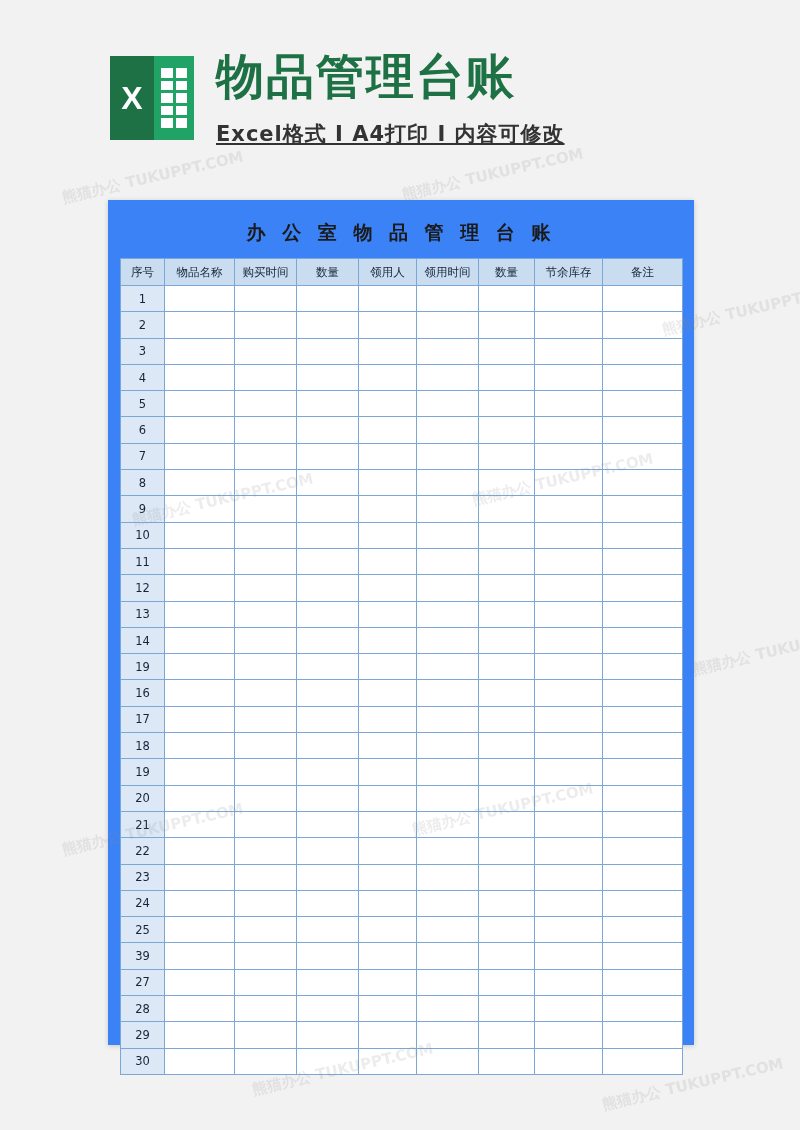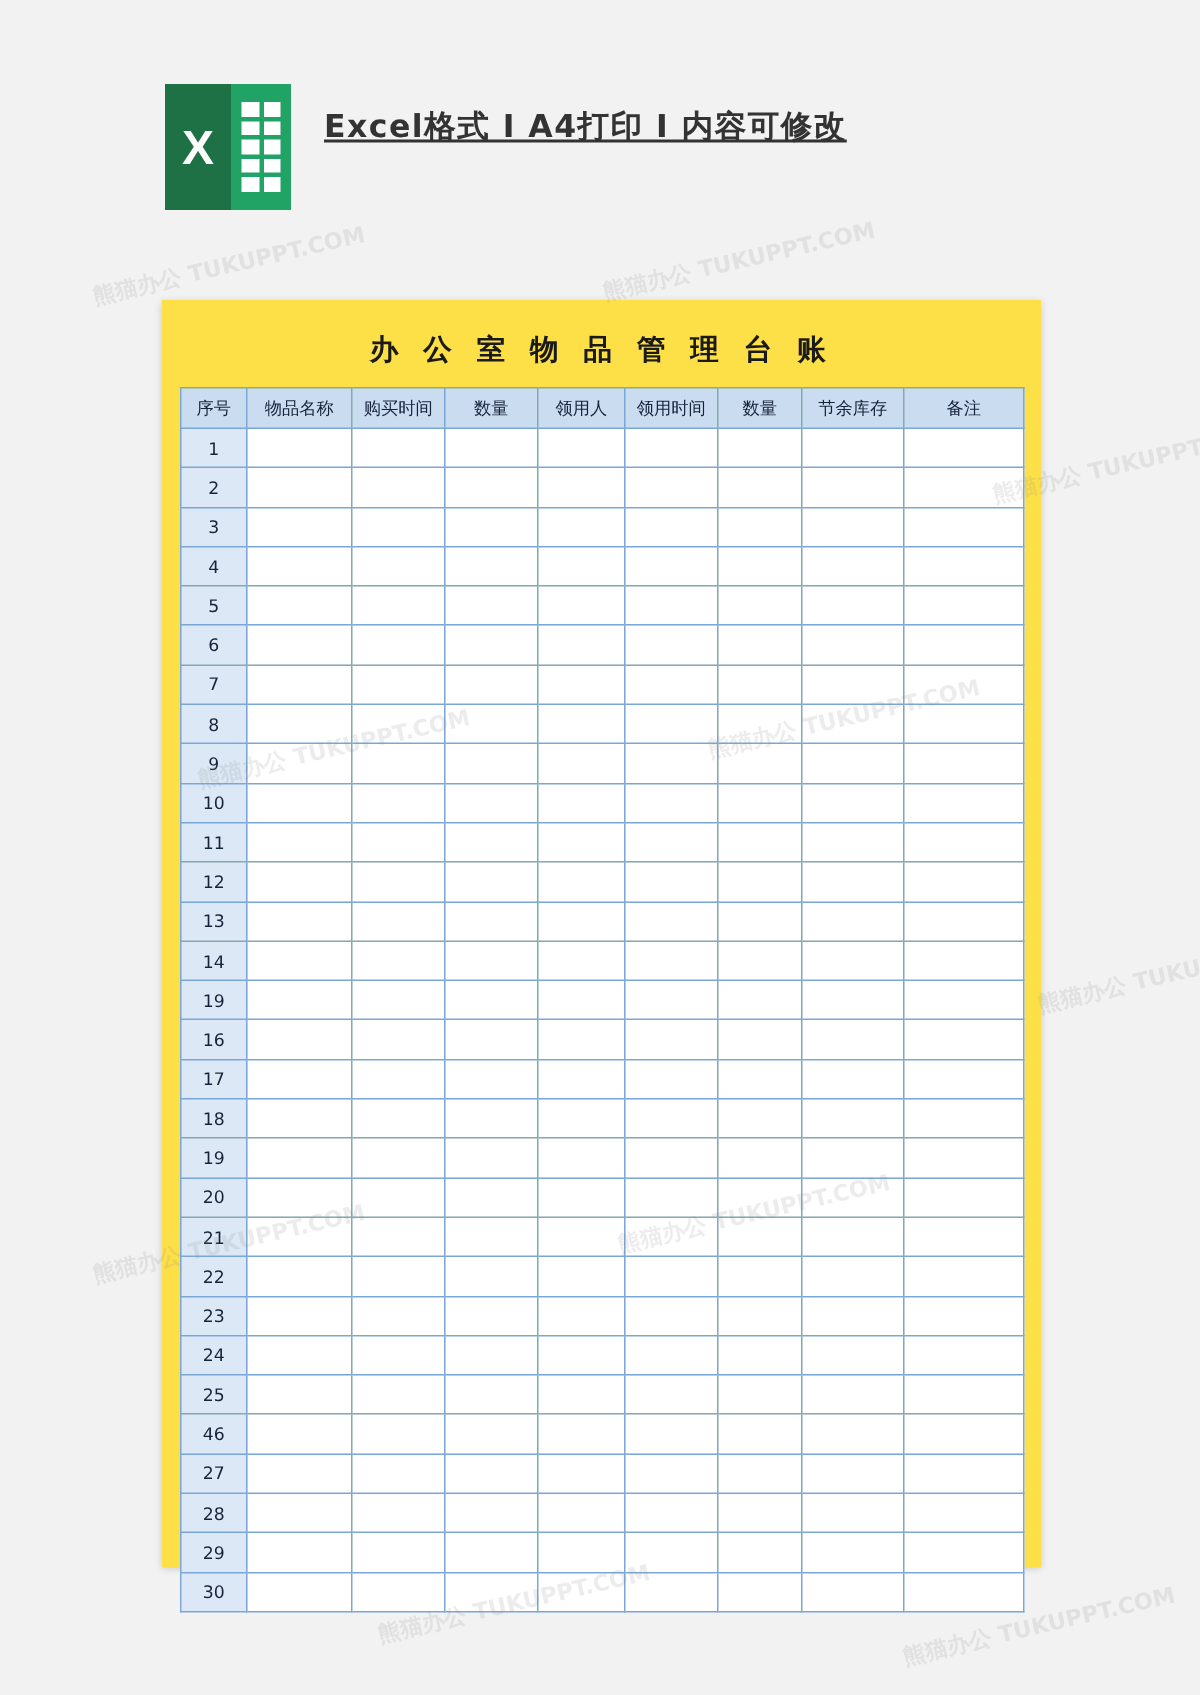--- a/index.html
+++ b/index.html
@@ -107,21 +107,21 @@
     text-decoration: underline;
   }
 
   
   .page {
     position: absolute;
     left: 108px;
     top: 200px;
     width: 586px;
     height: 845px;
-    background: #fde047;
+    background: #3b82f6;
     box-shadow: 0 1px 5px rgba(0,0,0,0.18);
   }
   .sheet {
     position: absolute;
     left: 12px;
     top: 10px;
     width: 562px;
   }
   .sheet-title {
     text-align: center;
@@ -190,20 +190,21 @@
           <i></i>
           <i></i>
           <i></i>
           <i></i>
           <i></i>
           <i></i>
           <i></i>
       </div>
     </div>
     <div class="title-col">
+      <div class="main-title">物品管理台账</div>
       <div class="sub-title">Excel格式 Ⅰ A4打印 Ⅰ 内容可修改</div>
     </div>
   </div>
 </div>
 
 <div class="page">
   <div class="sheet">
     <div class="sheet-title">办 公 室 物 品 管 理 台 账</div>
     <table class="ledger">
       <colgroup>
@@ -500,21 +501,21 @@
             <td class="cell"></td>
             <td class="cell"></td>
             <td class="cell"></td>
             <td class="cell"></td>
             <td class="cell"></td>
             <td class="cell"></td>
             <td class="cell"></td>
             <td class="cell"></td>
           </tr>
           <tr>
-            <td class="idx">46</td>
+            <td class="idx">39</td>
             <td class="cell"></td>
             <td class="cell"></td>
             <td class="cell"></td>
             <td class="cell"></td>
             <td class="cell"></td>
             <td class="cell"></td>
             <td class="cell"></td>
             <td class="cell"></td>
           </tr>
           <tr>

